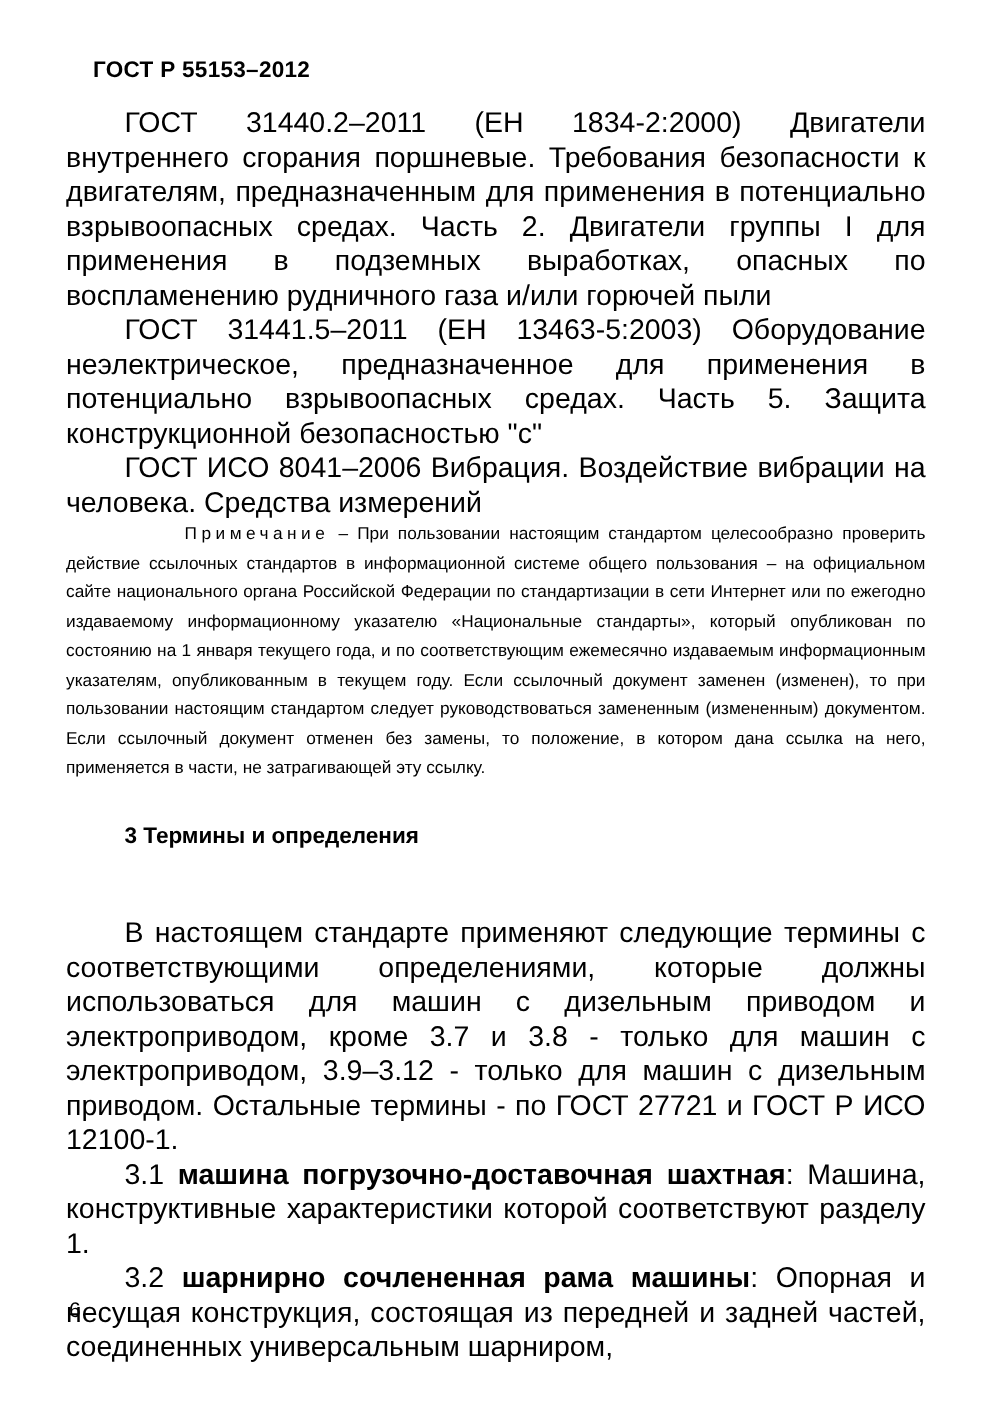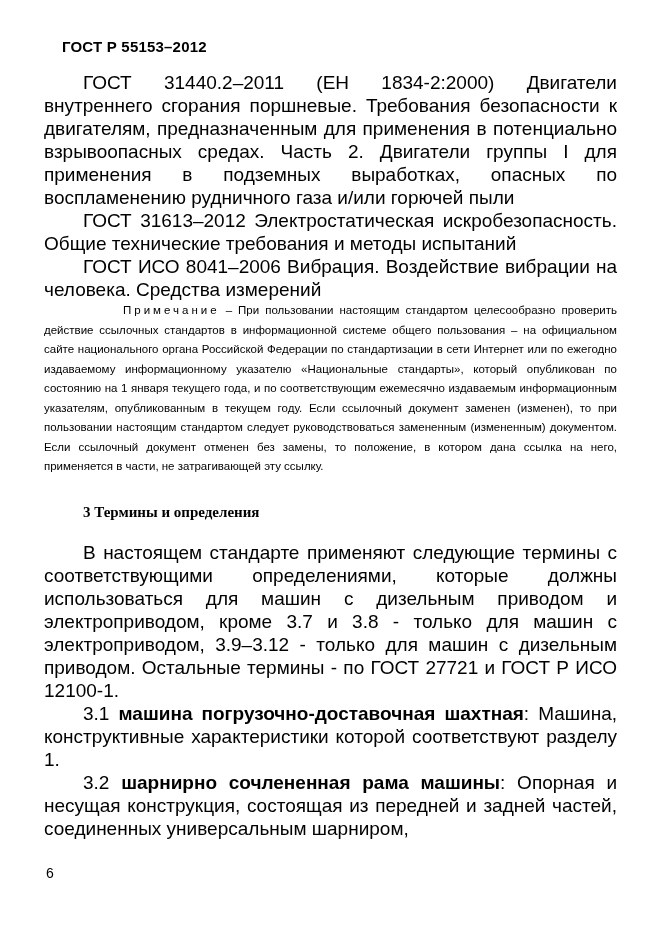--- a/index.html
+++ b/index.html
@@ -35,22 +35,21 @@
     font-size: 11.5px;
     line-height: 19.5px;
     text-align: justify;
     text-indent: 39px;
   }
   .note-label { letter-spacing: 3px; padding-left: 40px; }
   .section-heading {
     font-size: 15px;
     font-weight: bold;
     line-height: 18px;
-    margin: 26px 0 20px 39px;
-    font-family: Liberation Serif, serif;
+    margin: 26px 0 44px 39px;
   }
   .term-name { font-weight: bold; margin-top: 15px; }
   .page-number {
     position: absolute;
     left: 46px;
     top: 866px;
     font-size: 14px;
     line-height: 15px;
   }
 </style>
@@ -58,21 +57,21 @@
 <body>
 
 <div class="page">
 
   <div class="doc-header">
     <span>ГОСТ Р 55153–2012</span>
   </div>
 
   <div>
     <p class="body-par">ГОСТ 31440.2–2011 (ЕН 1834-2:2000) Двигатели внутреннего сгорания поршневые. Требования безопасности к двигателям, предназначенным для применения в потенциально взрывоопасных средах. Часть 2. Двигатели группы I для применения в подземных выработках, опасных по воспламенению рудничного газа и/или горючей пыли</p>
-    <p class="body-par">ГОСТ 31613–2012 Электростатическая искробезопасность. Общие технические требования и методы испытаний</p>
+    <p class="body-par">ГОСТ 31441.5–2011 (ЕН 13463-5:2003) Оборудование неэлектрическое, предназначенное для применения в потенциально взрывоопасных средах. Часть 5. Защита конструкционной безопасностью "с"</p>
     <p class="body-par">ГОСТ ИСО 8041–2006 Вибрация. Воздействие вибрации на человека. Средства измерений</p>
   </div>
 
   <p class="note-par"><span class="note-label">Примечание</span> <span>– При пользовании настоящим стандартом целесообразно проверить действие ссылочных стандартов в информационной системе общего пользования – на официальном сайте национального органа Российской Федерации по стандартизации в сети Интернет или по ежегодно издаваемому информационному указателю «Национальные стандарты», который опубликован по состоянию на 1 января текущего года, и по соответствующим ежемесячно издаваемым информационным указателям, опубликованным в текущем году. Если ссылочный документ заменен (изменен), то при пользовании настоящим стандартом следует руководствоваться замененным (измененным) документом. Если ссылочный документ отменен без замены, то положение, в котором дана ссылка на него, применяется в части, не затрагивающей эту ссылку.</span></p>
 
   <h2 class="section-heading">3 Термины и определения</h2>
 
   <p class="body-par">В настоящем стандарте применяют следующие термины с соответствующими определениями, которые должны использоваться для машин с дизельным приводом и электроприводом, кроме 3.7 и 3.8 - только для машин с электроприводом, 3.9–3.12 - только для машин с дизельным приводом. Остальные термины - по ГОСТ 27721 и ГОСТ Р ИСО 12100-1.</p>
 
   <p class="body-par"><span>3.1</span> <span class="term-name">машина погрузочно-доставочная шахтная</span><span>: Машина, конструктивные характеристики которой соответствуют разделу 1.</span></p>

